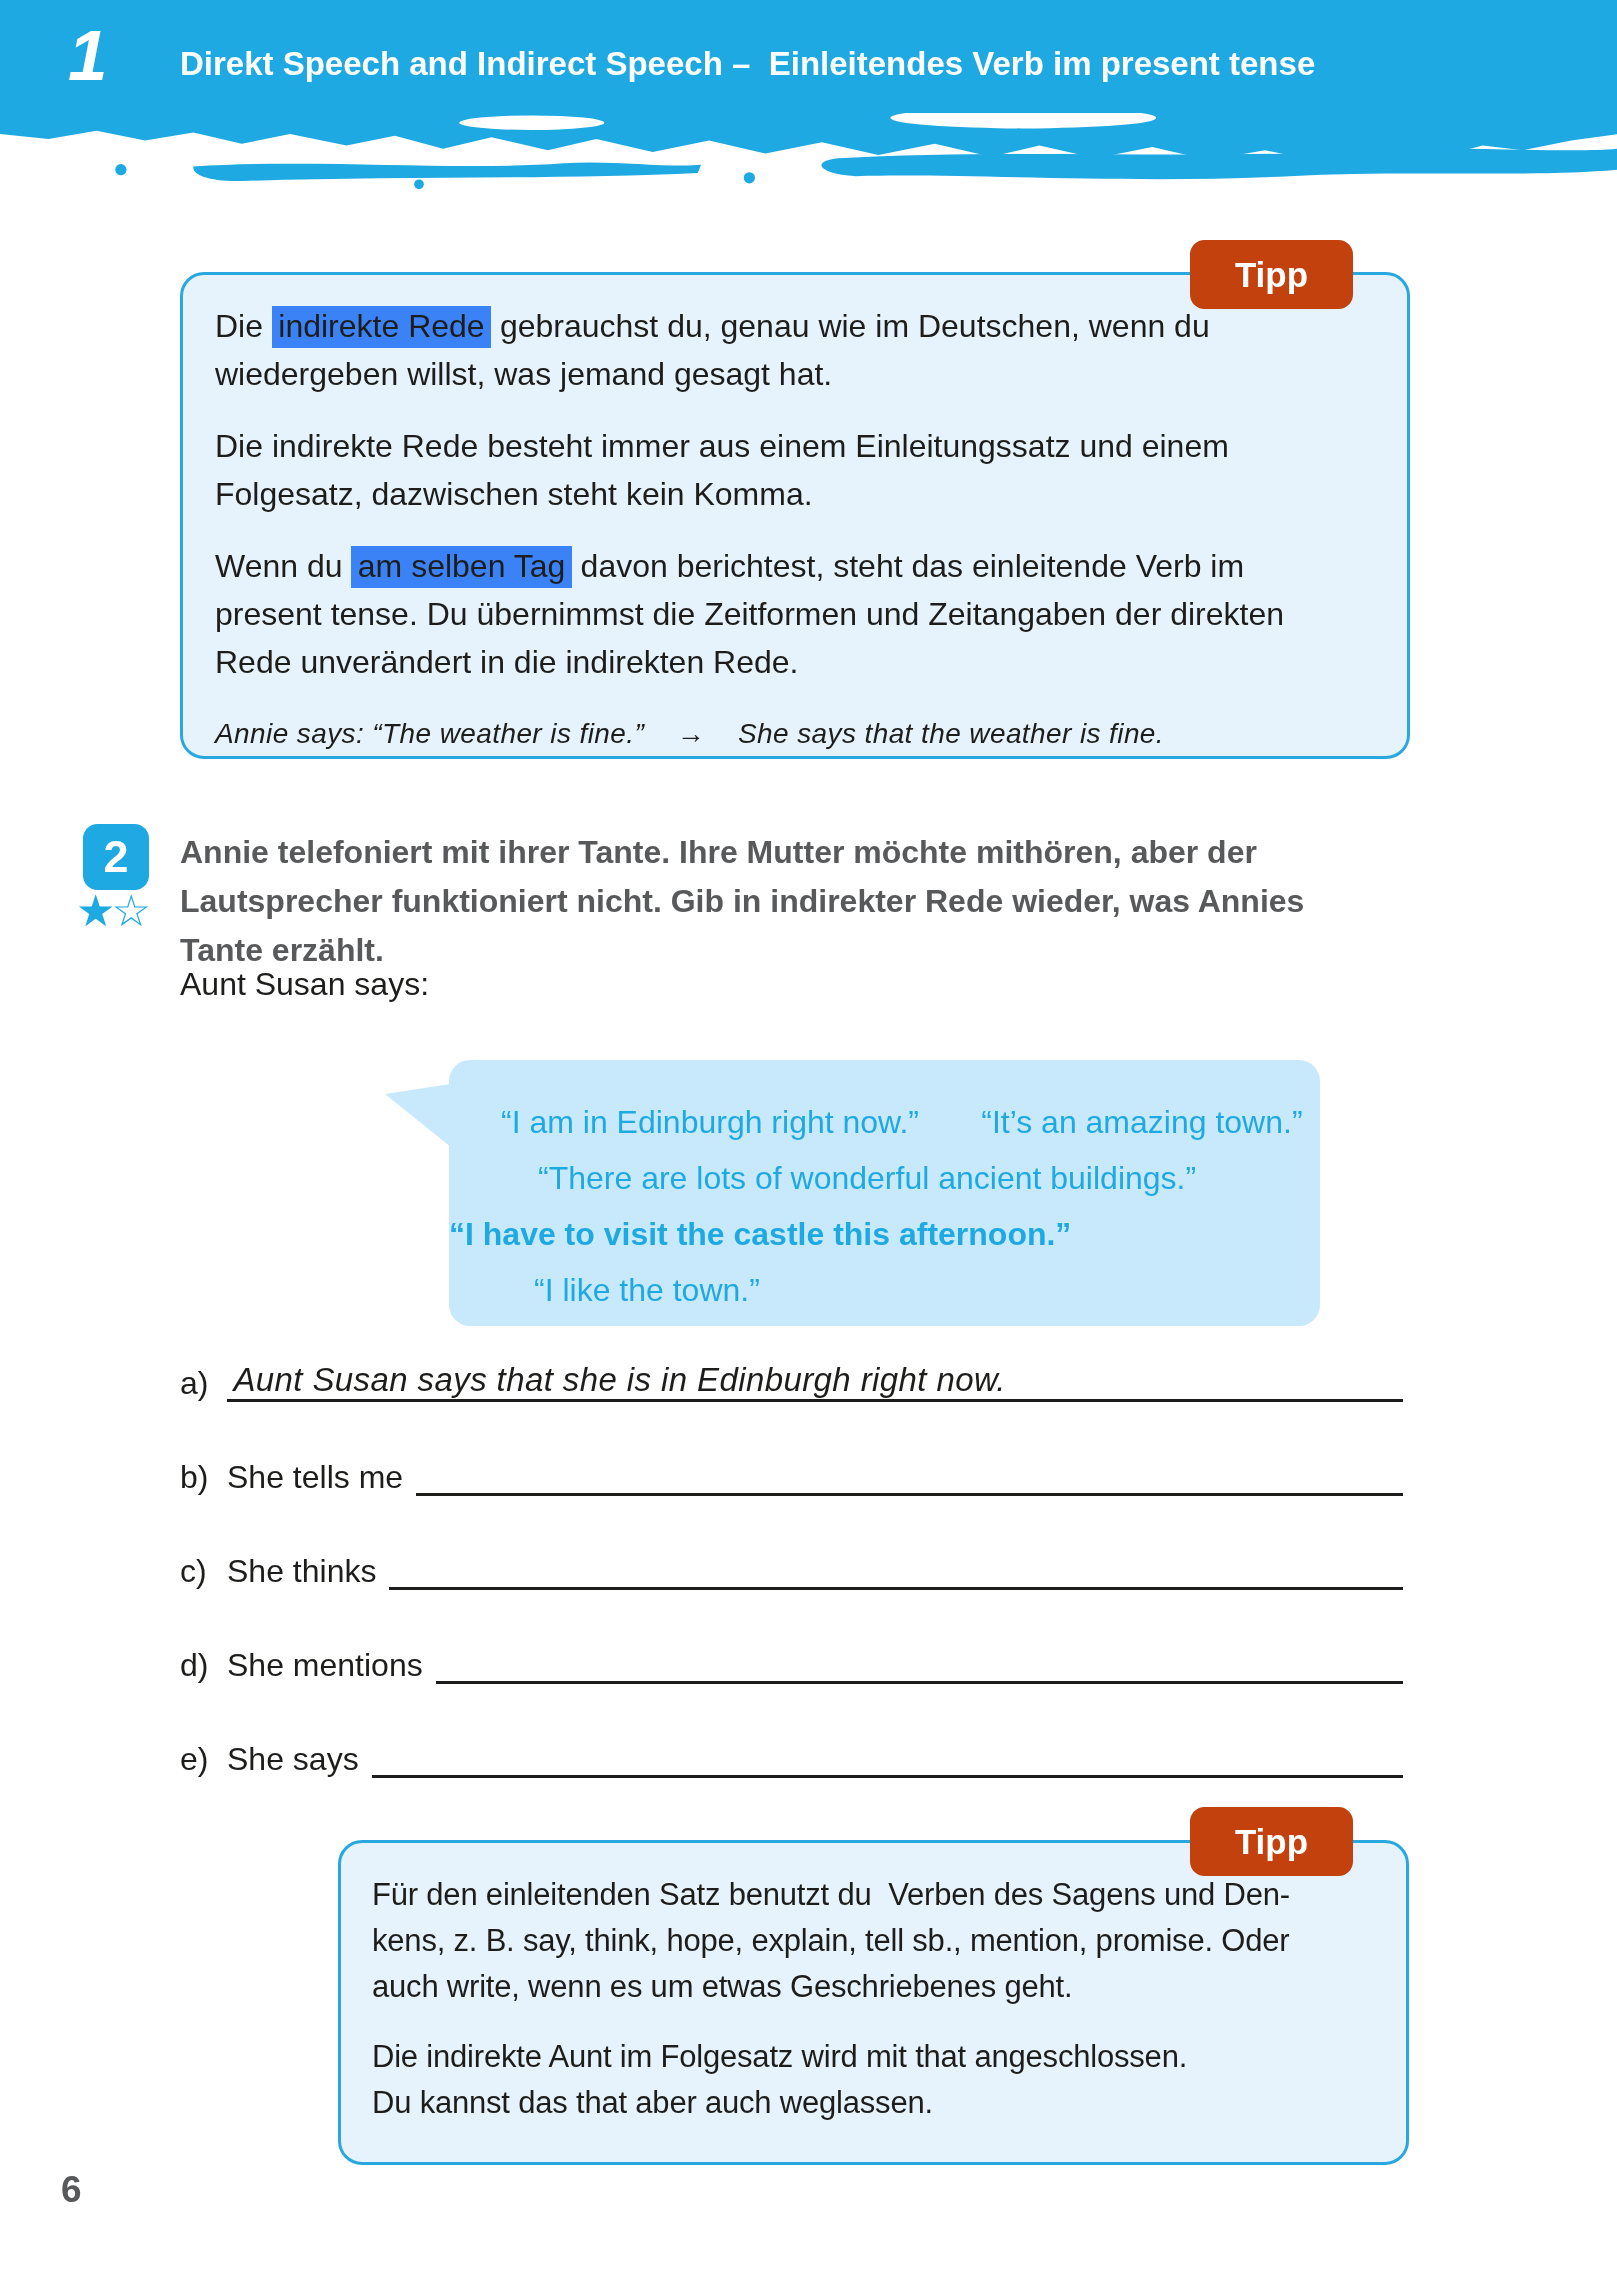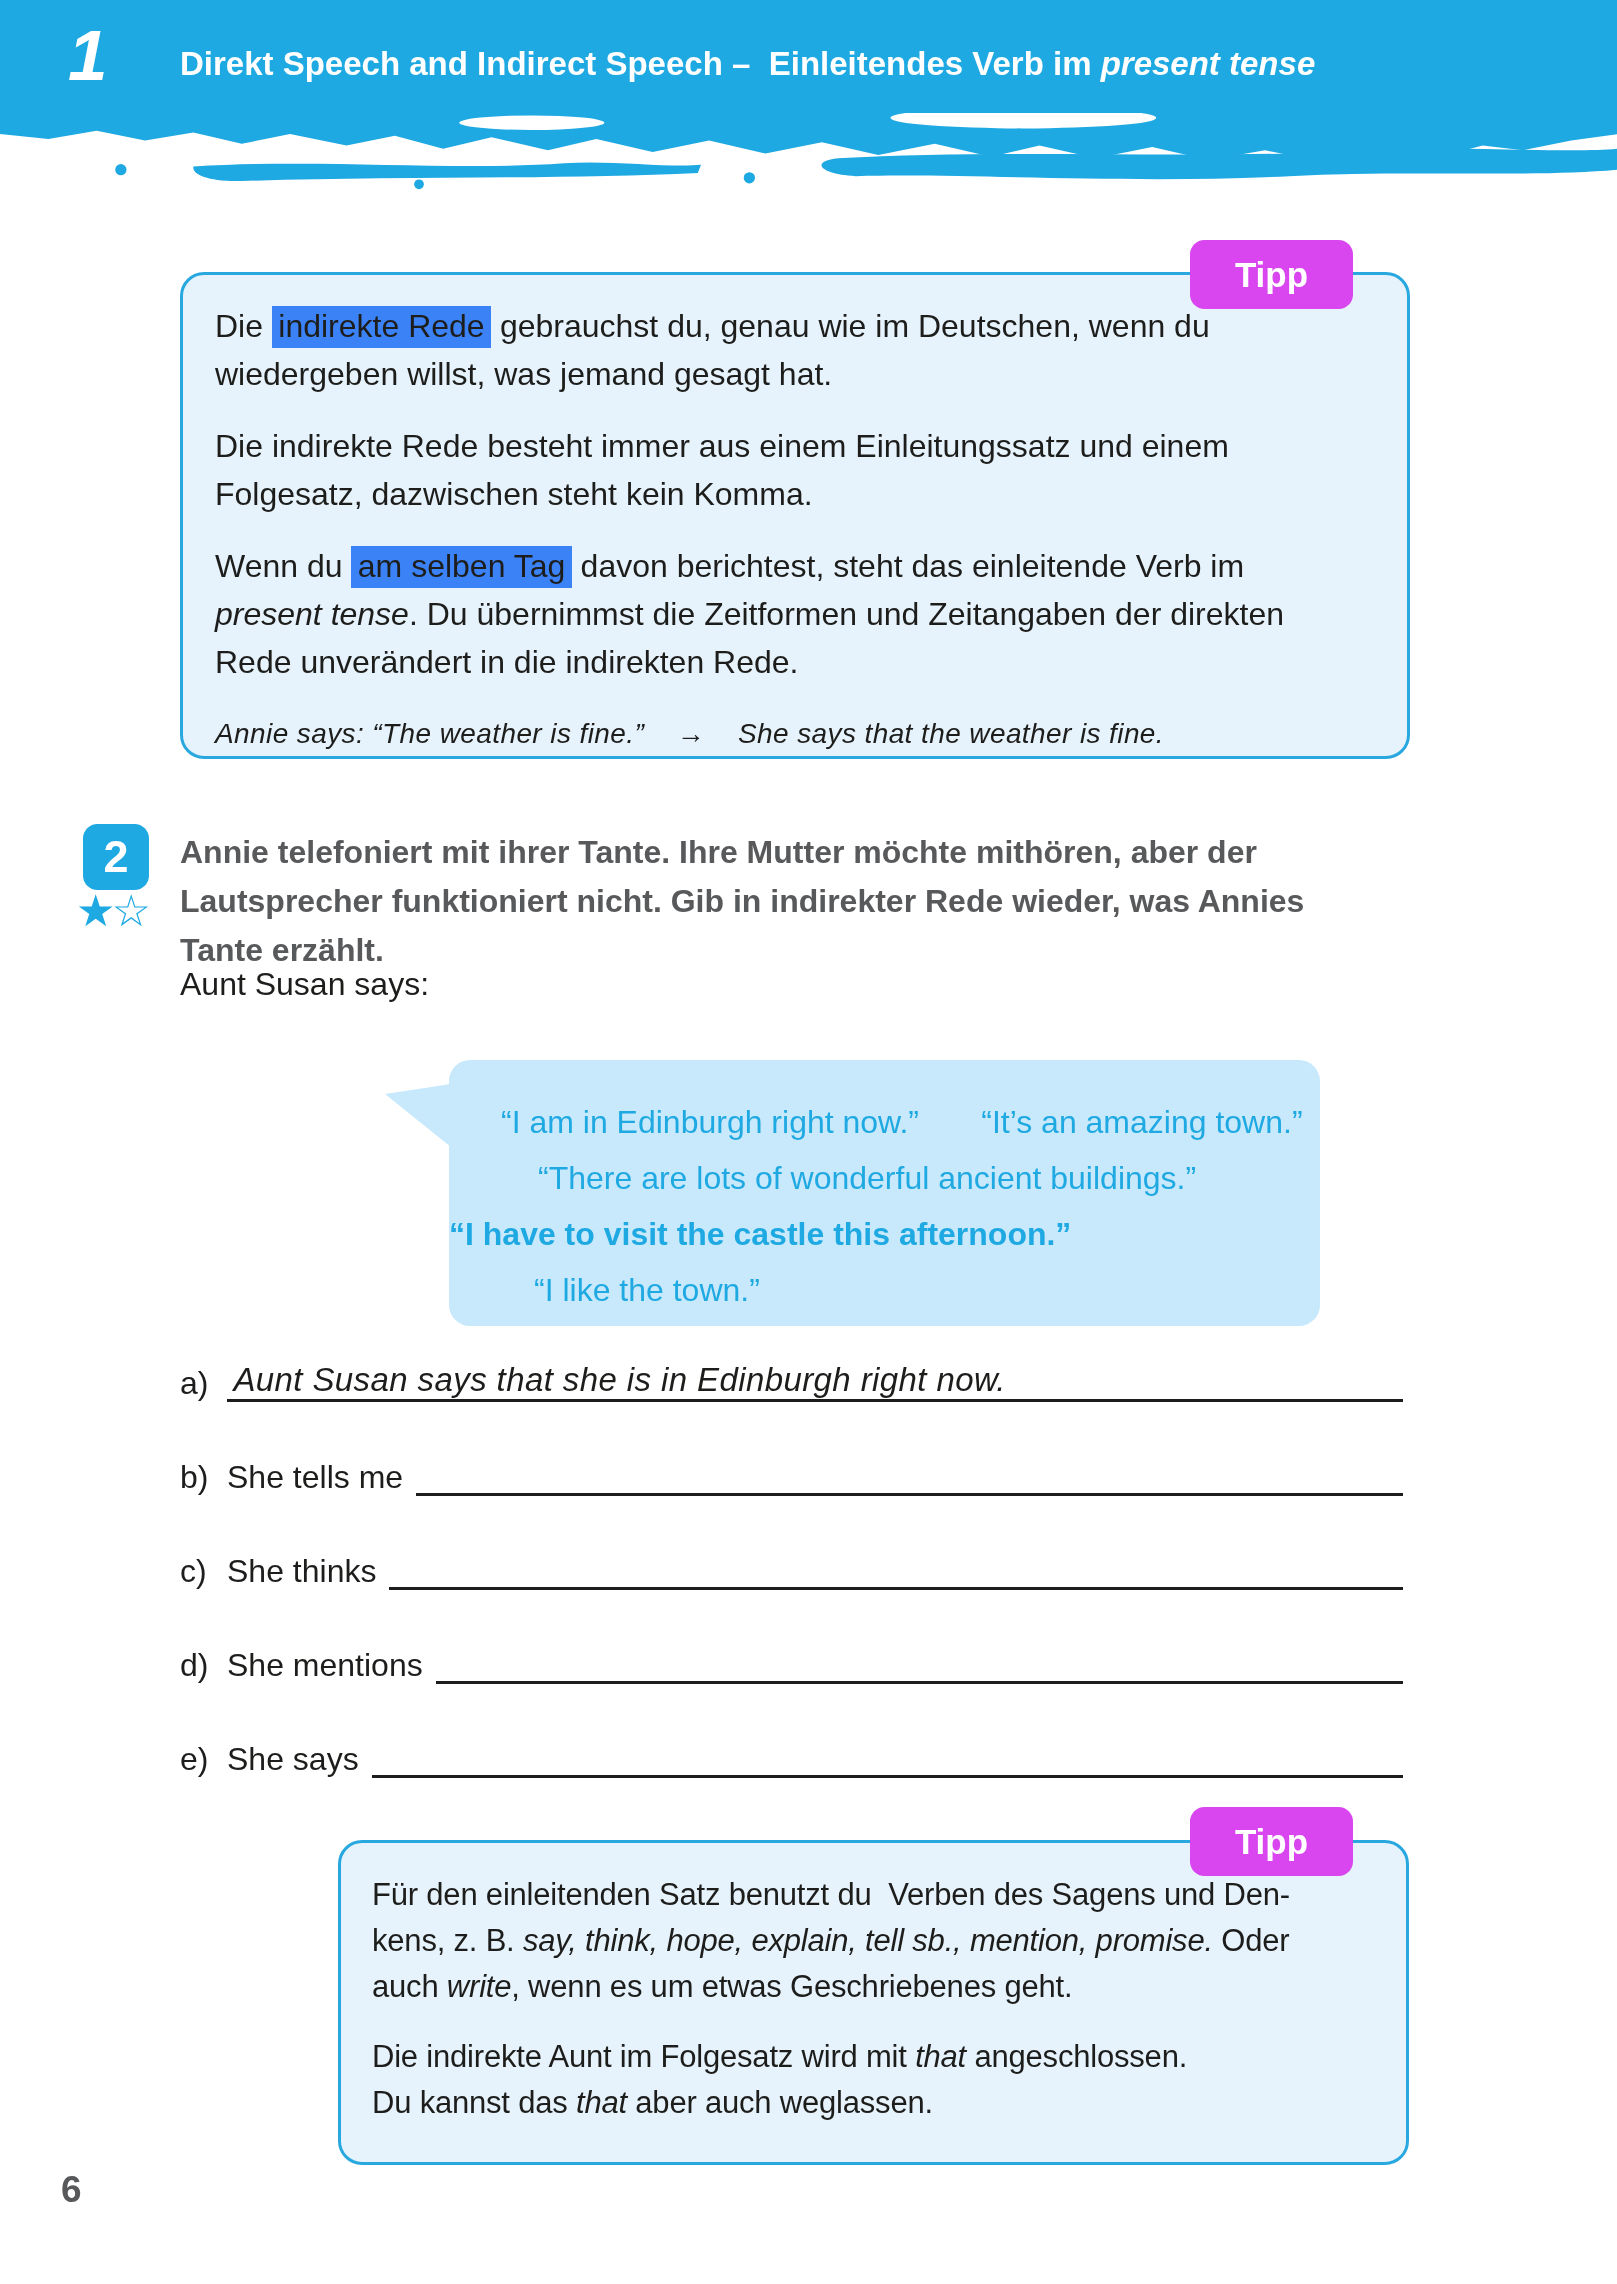--- a/index.html
+++ b/index.html
@@ -10,27 +10,27 @@
   .header-band{position:absolute;left:0;top:0;width:1618px;height:113px;background:#1FA9E2;}
   .brush{position:absolute;left:0;top:113px;width:1618px;height:81px;display:block;}
   .unit-number{position:absolute;left:68px;top:14.5px;color:#fff;font-size:71px;font-weight:bold;
                font-style:italic;z-index:3;}
   .page-title{position:absolute;left:180px;top:45px;color:#fff;font-size:33px;font-weight:bold;
               z-index:3;white-space:pre;}
 
   
   .tip-box{position:absolute;background:#E6F3FC;border:3.2px solid #29A8E0;border-radius:24px;
            z-index:1;overflow:hidden;}
-  .tip-tab{position:absolute;width:163px;height:69px;background:#d946ef;border-radius:14.5px;
+  .tip-tab{position:absolute;width:163px;height:69px;background:#c2410c;border-radius:14.5px;
            color:#fff;font-weight:bold;font-size:35px;display:flex;align-items:center;
            justify-content:center;z-index:2;}
   .tip-box .inner{padding:27px 32px;}
   .tip-par{font-size:32px;line-height:48px;margin:0 0 24px 0;white-space:pre;}
   .tip-box-bottom .tip-par{font-size:31px;line-height:46px;letter-spacing:-0.2px;}
-  .italic{font-style:italic;}
+  .italic{}
   .highlight{background:#3b82f6;padding:2.4px 6.4px 4px 6.4px;}
 
   .hand{font-style:italic;letter-spacing:0.4px;}
   .tip-example{font-size:28px;margin-top:32px;white-space:pre;}
 
   
   .exercise-badge{position:absolute;left:83px;top:824px;width:66px;height:66px;background:#1FA9E2;
                   border-radius:14.5px;color:#fff;font-size:45px;font-weight:bold;display:flex;
                   align-items:center;justify-content:center;}
   .difficulty-stars{position:absolute;left:76px;top:885px;font-size:44px;color:#1FA9E2;

